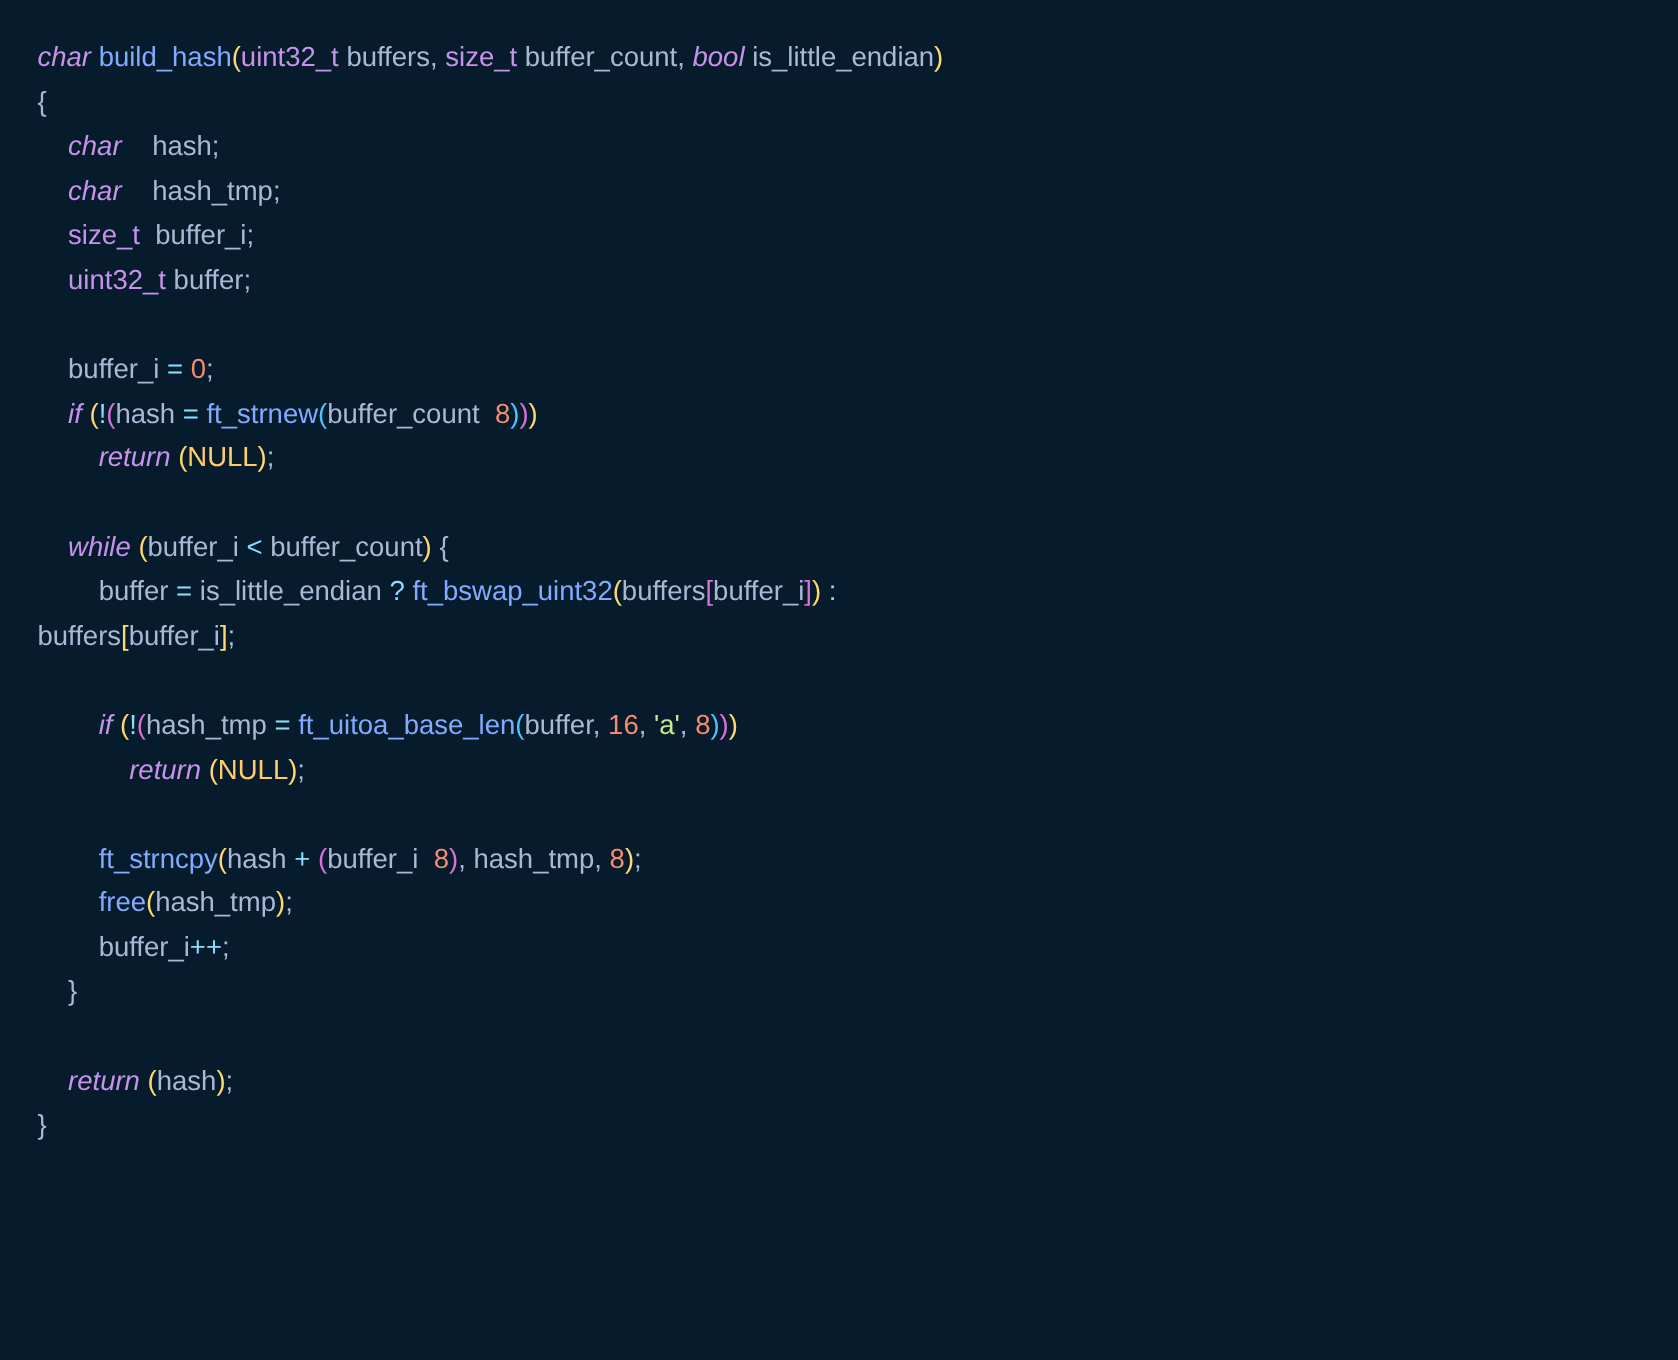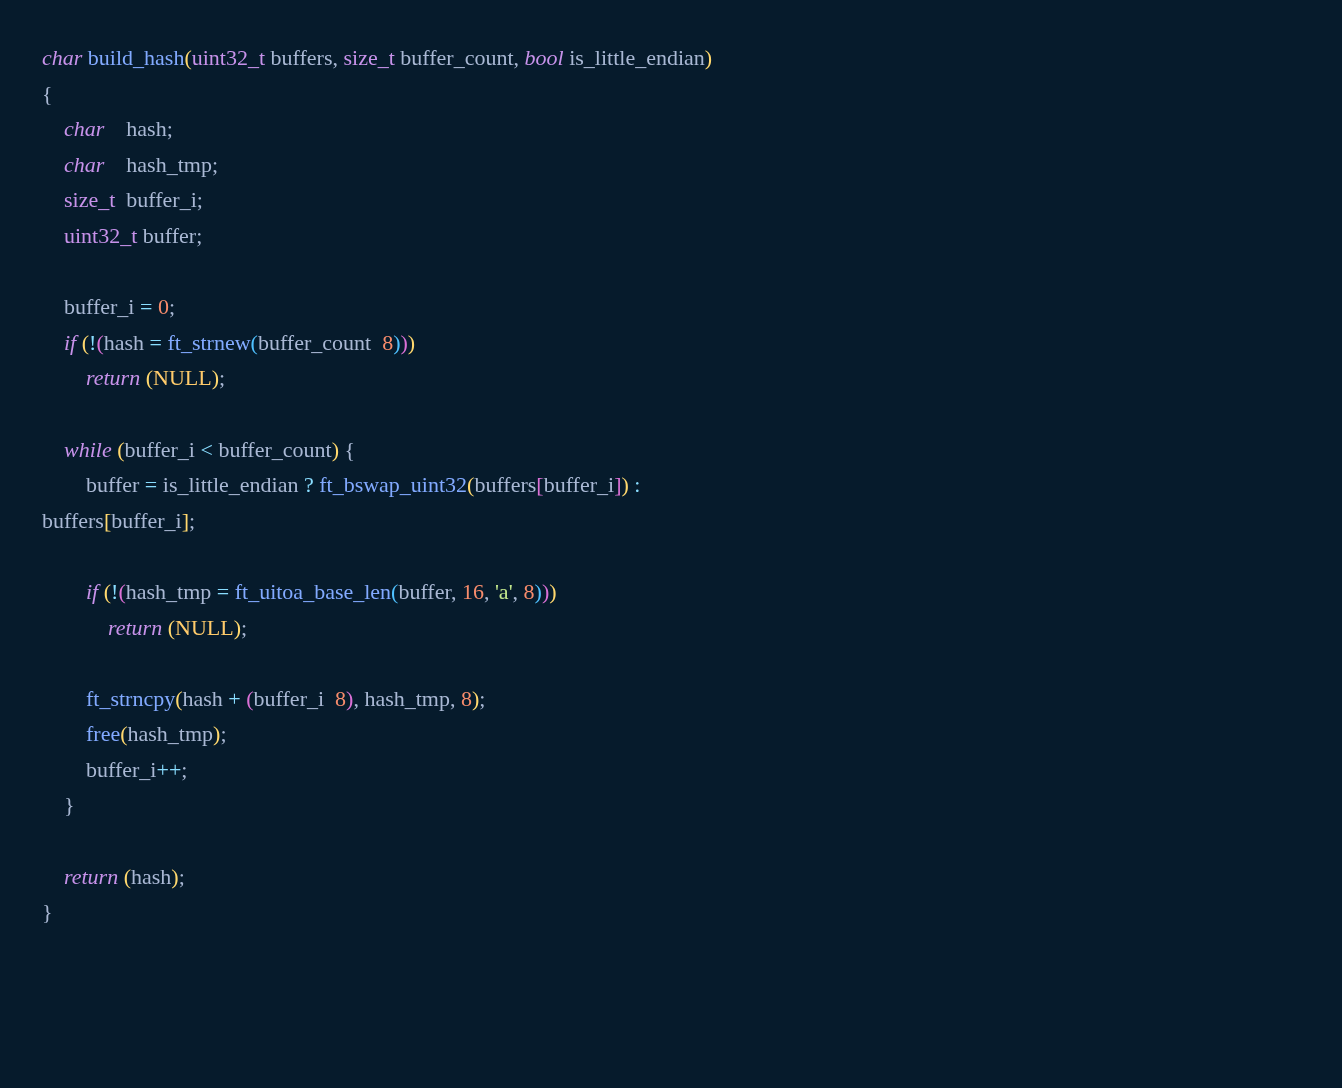--- a/index.html
+++ b/index.html
@@ -4,23 +4,23 @@
 <style>
   html, body {
     margin: 0;
     padding: 0;
     width: 1342px;
     height: 1088px;
     background: #061b2c;
     overflow: hidden;
   }
   pre.code {
-    margin: 12px;
+    margin: 0;
     padding: 28px 30px;
-    font-family: Liberation Serif, serif;
+    font-family: Liberation Sans, sans-serif;
     font-size: 22px;
     line-height: 35.6px;
     white-space: pre;
     color: #a9b8d4;
   }
   .kw      { color: #c792ea; font-style: italic; }   
   .type    { color: #c792ea; }                        
   .fn      { color: #82aaff; }                        
   .ident   { color: #a9b8d4; }
   .punc    { color: #a9b8d4; }

